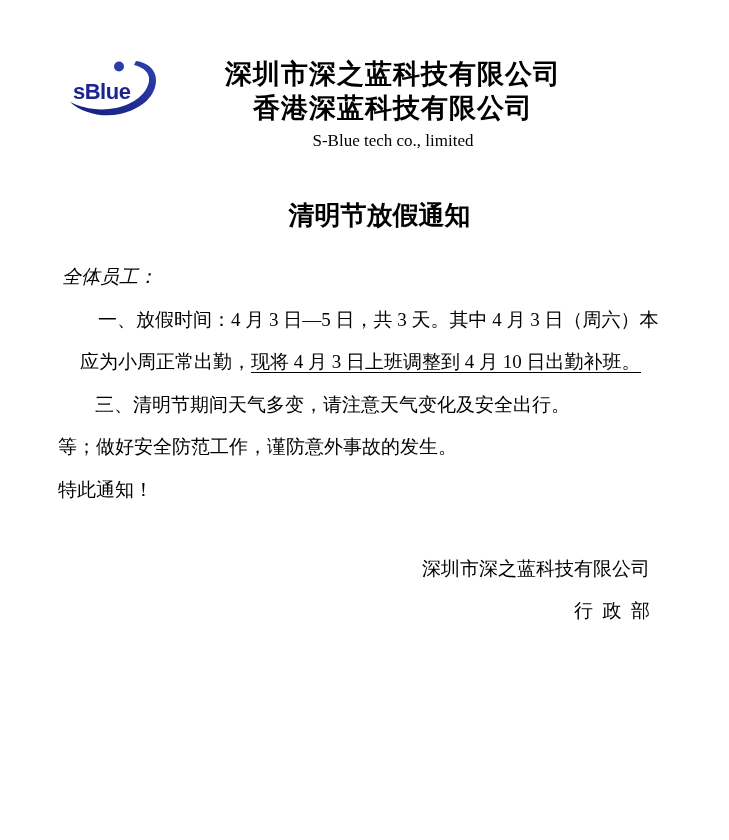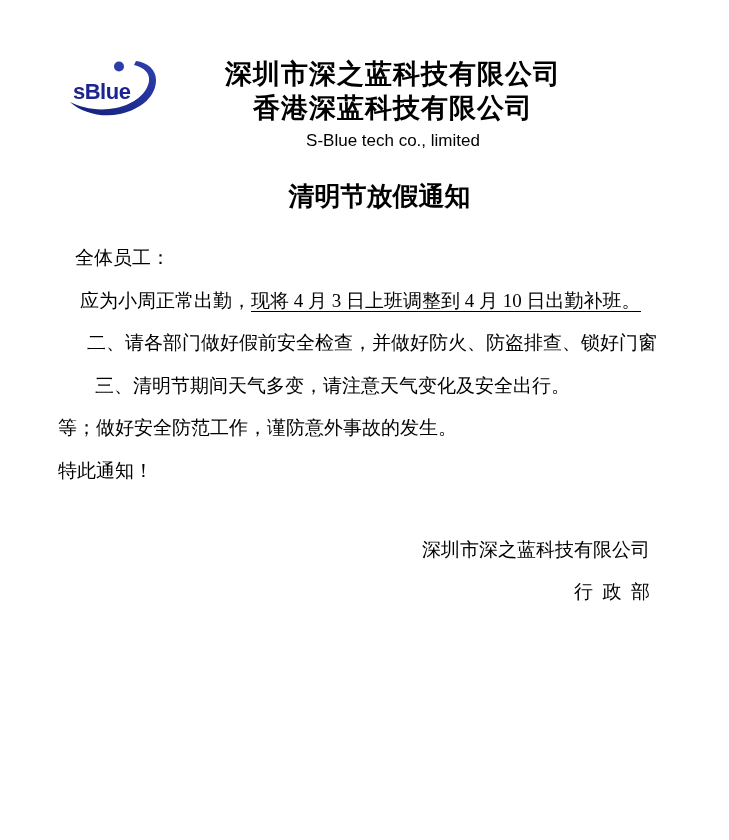--- a/index.html
+++ b/index.html
@@ -28,47 +28,47 @@
   }
   .company-cn {
     font-family: "Liberation Sans", sans-serif;
     font-weight: bold;
     font-size: 27px;
     line-height: 34px;
     letter-spacing: 1px;
     white-space: pre;
   }
   .company-en {
-    font-family: Liberation Sans, sans-serif;
+    font-family: Liberation Serif, serif;
     font-size: 17px;
     line-height: 27px;
     margin-top: 2px;
     white-space: pre;
   }
 
   
   .notice-title {
-    margin-top: 28px;
+    margin-top: 47px;
     margin-left: 30px;
     text-align: center;
     font-weight: bold;
     font-size: 26px;
     line-height: 30px;
     white-space: pre;
   }
 
   
   .body-block {
     margin-top: 25px;
     margin-left: 58px;
     font-size: 19px;
     line-height: 42.5px;
   }
   .line { white-space: pre; }
-  .ind-salutation { margin-left: 17px; }
+  .ind-salutation { margin-left: 4px; font-style: italic; }
   .ind-a { margin-left: 43px; }
   .ind-0 { margin-left: 0; }
   .ind-b { margin-left: 40px; }
   .ind-c { margin-left: 22px; }
   .ind-d { margin-left: 29px; }
   .ind-e { margin-left: 37px; }
   .ind-f { }
   .u-part {
     border-bottom: 1.5px solid #000;
     padding-bottom: 0;
@@ -104,22 +104,22 @@
   <div class="header-text">
     <div class="company-cn">深圳市深之蓝科技有限公司</div>
     <div class="company-cn">香港深蓝科技有限公司</div>
     <div class="company-en">S-Blue tech co., limited</div>
   </div>
 
   <div class="notice-title">清明节放假通知</div>
 
   <div class="body-block">
     <div class="line ind-salutation">全体员工：</div>
+    <div class="line ind-b">一、放假时间：4 月 3 日—5 日，共 3 天。其中 4 月 3 日（周六）本</div>
     <div class="line ind-c"><span>应为小周正常出勤，</span><span class="u-part">现将 4 月 3 日上班调整到 4 月 10 日出勤补班。</span></div>
-    <div class="line ind-d">二、请各部门做好假前安全检查，并做好防火、防盗排查、锁好门窗</div>
     <div class="line ind-e">三、清明节期间天气多变，请注意天气变化及安全出行。</div>
     <div class="line ind-0">等；做好安全防范工作，谨防意外事故的发生。</div>
     <div class="line ind-f">特此通知！</div>
   </div>
 
   <div class="signature">
     <div>深圳市深之蓝科技有限公司</div>
     <div>行  政  部</div>
   </div>
 

